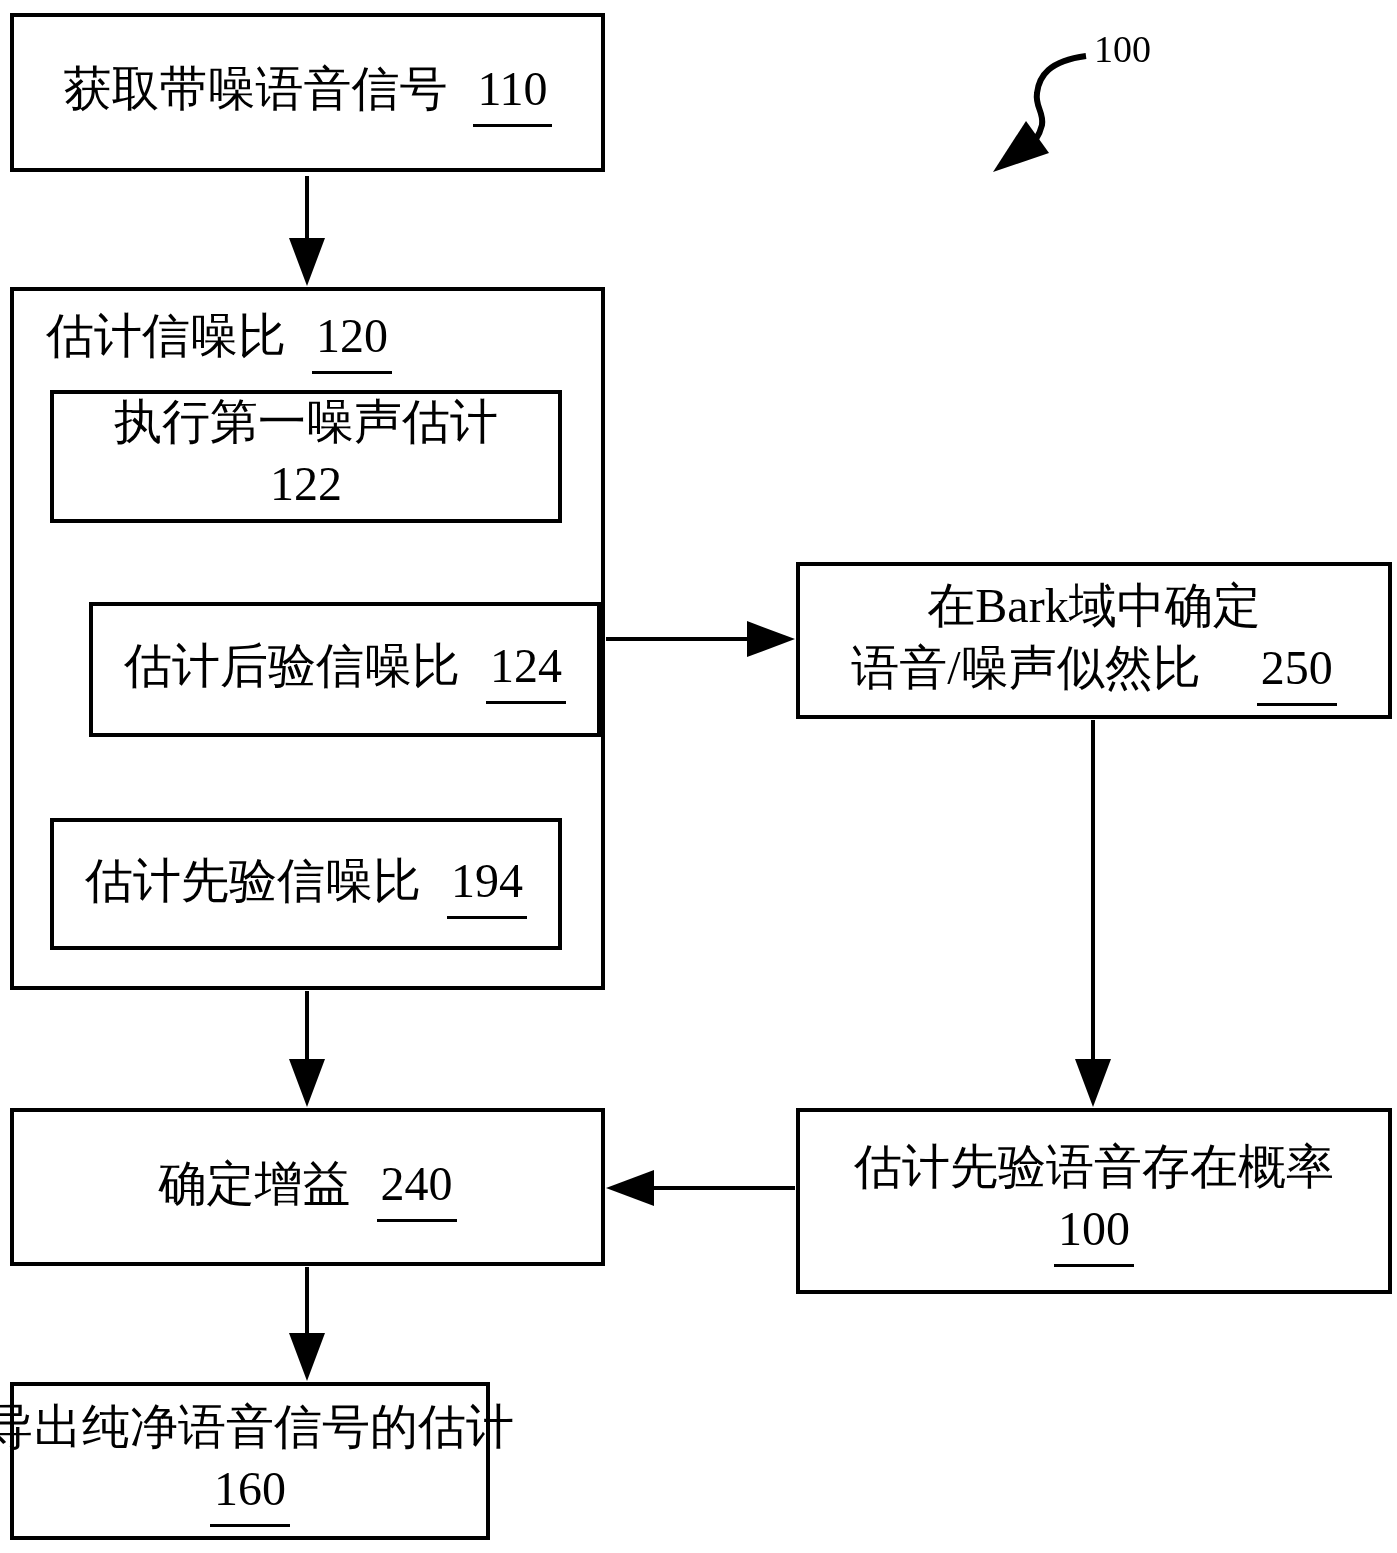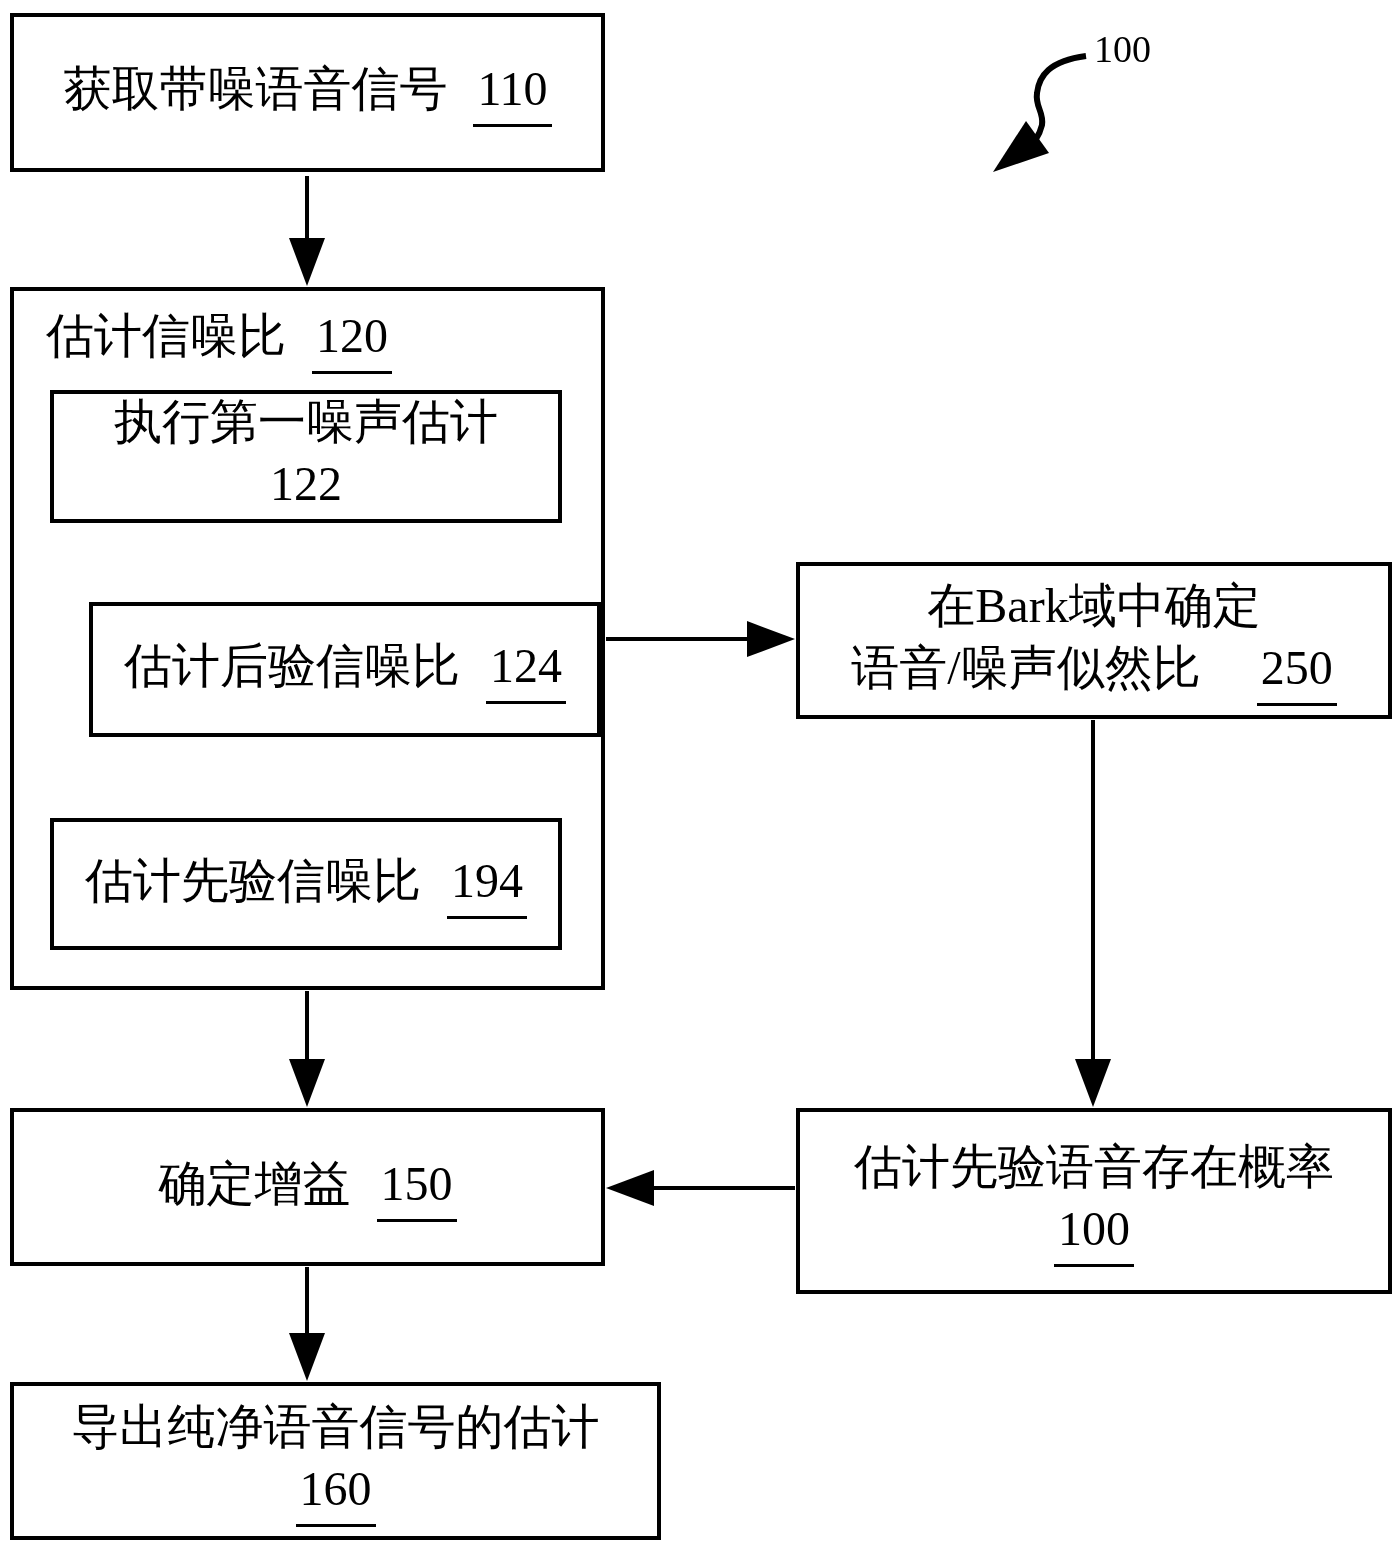--- a/index.html
+++ b/index.html
@@ -58,21 +58,21 @@
     left: 10px;  top: 287px;  width: 595px; height: 703px;
     align-items: flex-start; justify-content: flex-start;
     padding: 14px 0 0 32px;
   }
   #b122 { left: 50px;  top: 390px;  width: 512px; height: 133px; }
   #b124 { left: 50px;  top: 602px;  width: 512px; height: 135px; margin-left: 39px; }
   #b126 { left: 50px;  top: 818px;  width: 512px; height: 132px; }
   #b130 { left: 796px; top: 562px;  width: 596px; height: 157px; }
   #b140 { left: 796px; top: 1108px; width: 596px; height: 186px; }
   #b150 { left: 10px;  top: 1108px; width: 595px; height: 158px; }
-  #b160 { left: 10px;  top: 1382px; width: 651px; height: 158px; }
+  #b160 { left: 10px;  top: 1382px; width: 480px; height: 158px; }
 
   .figure-label {
     position: absolute;
     left: 1094px;
     top: 22px;
     font-size: 38px;
     line-height: 54px;
     font-family: "Liberation Serif", serif;
   }
 </style>
@@ -176,21 +176,21 @@
       <span>估计先验语音存在概率</span>
     </div>
     <div class="row">
       <span class="num">100</span>
     </div>
   </div>
 
   <div class="box" id="b150">
     <div class="row">
       <span>确定增益</span>
-      <span class="num gap">150</span>
+      <span class="num gap">240</span>
     </div>
   </div>
 
   <div class="box" id="b160">
     <div class="row">
       <span>导出纯净语音信号的估计</span>
     </div>
     <div class="row">
       <span class="num">160</span>
     </div>

